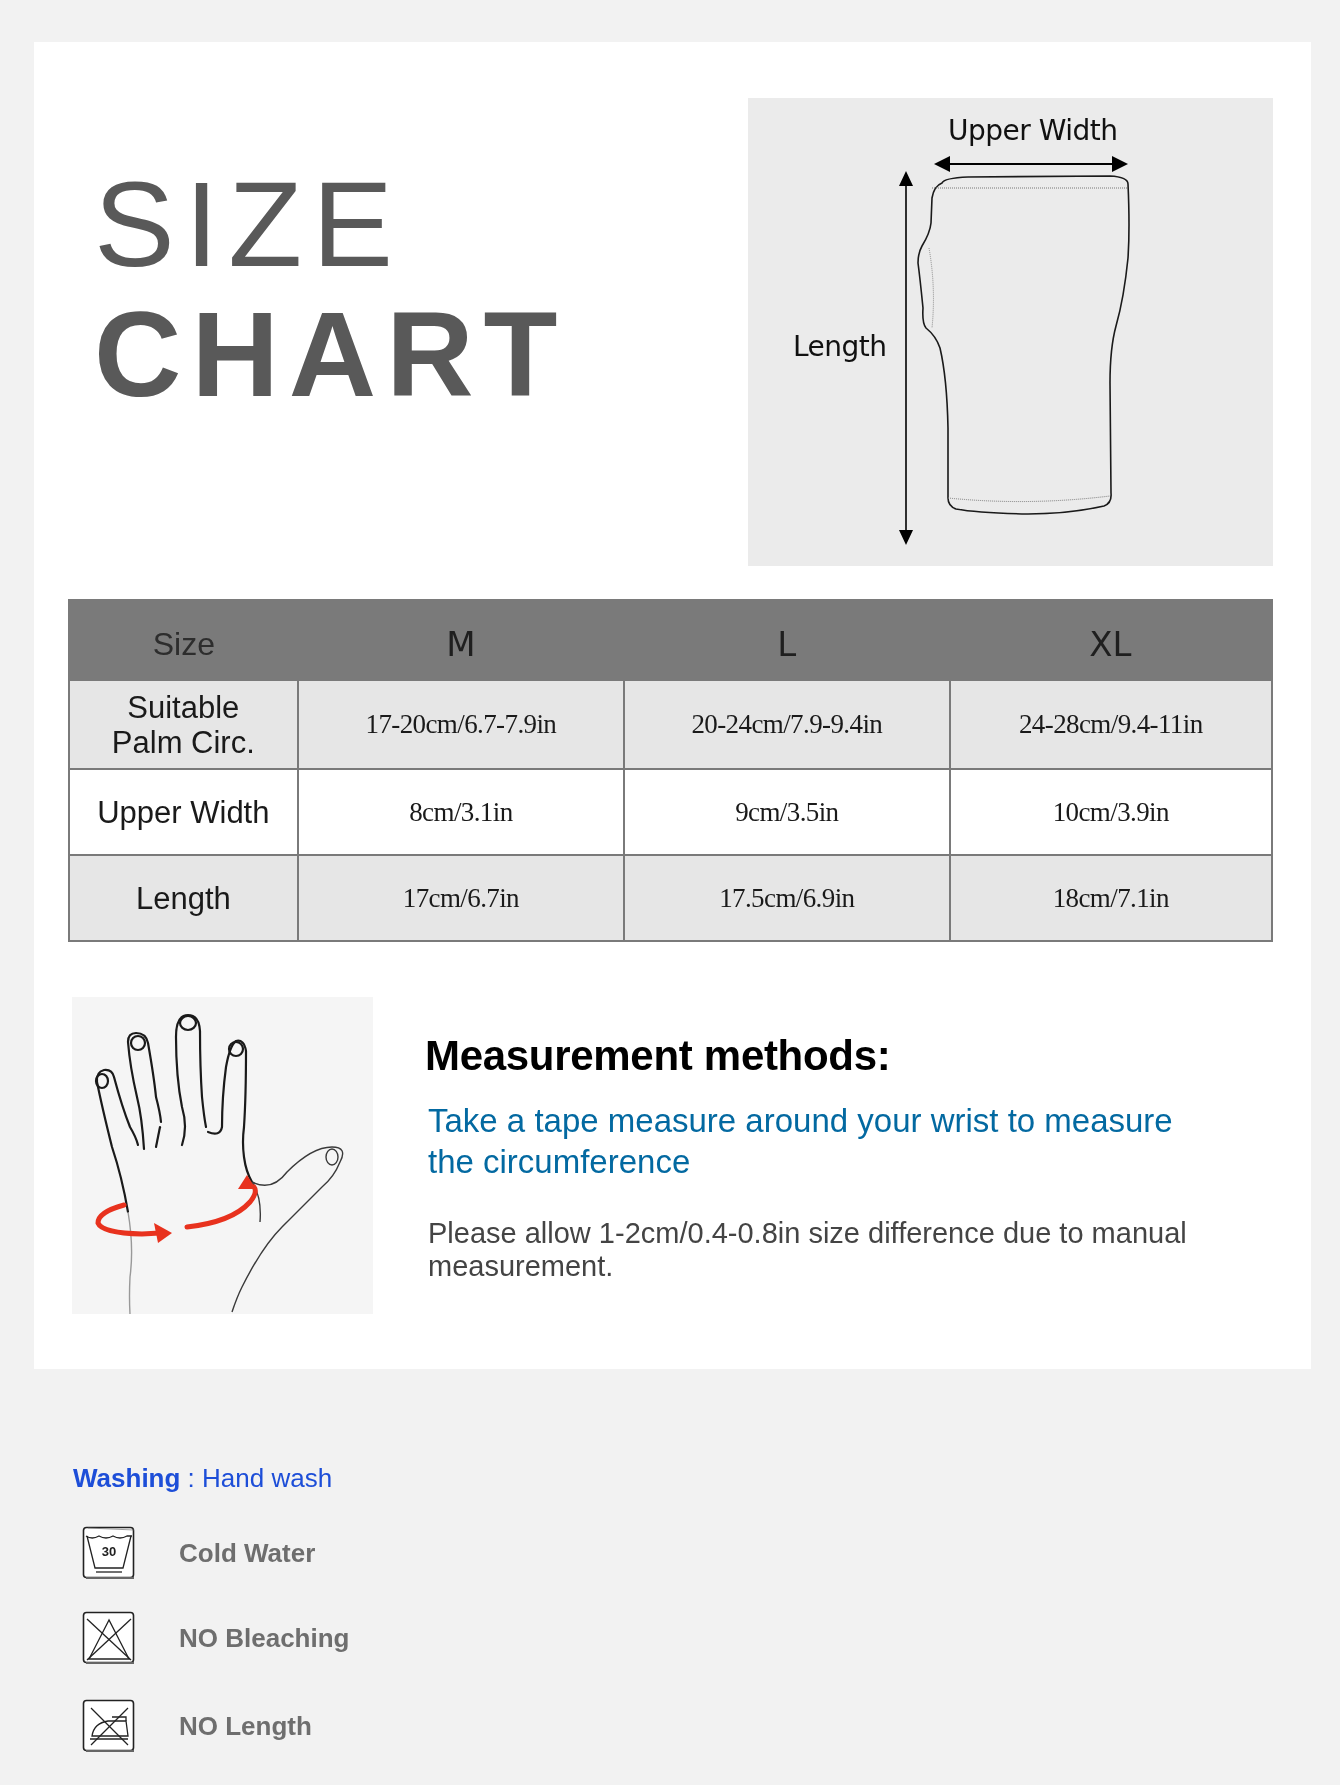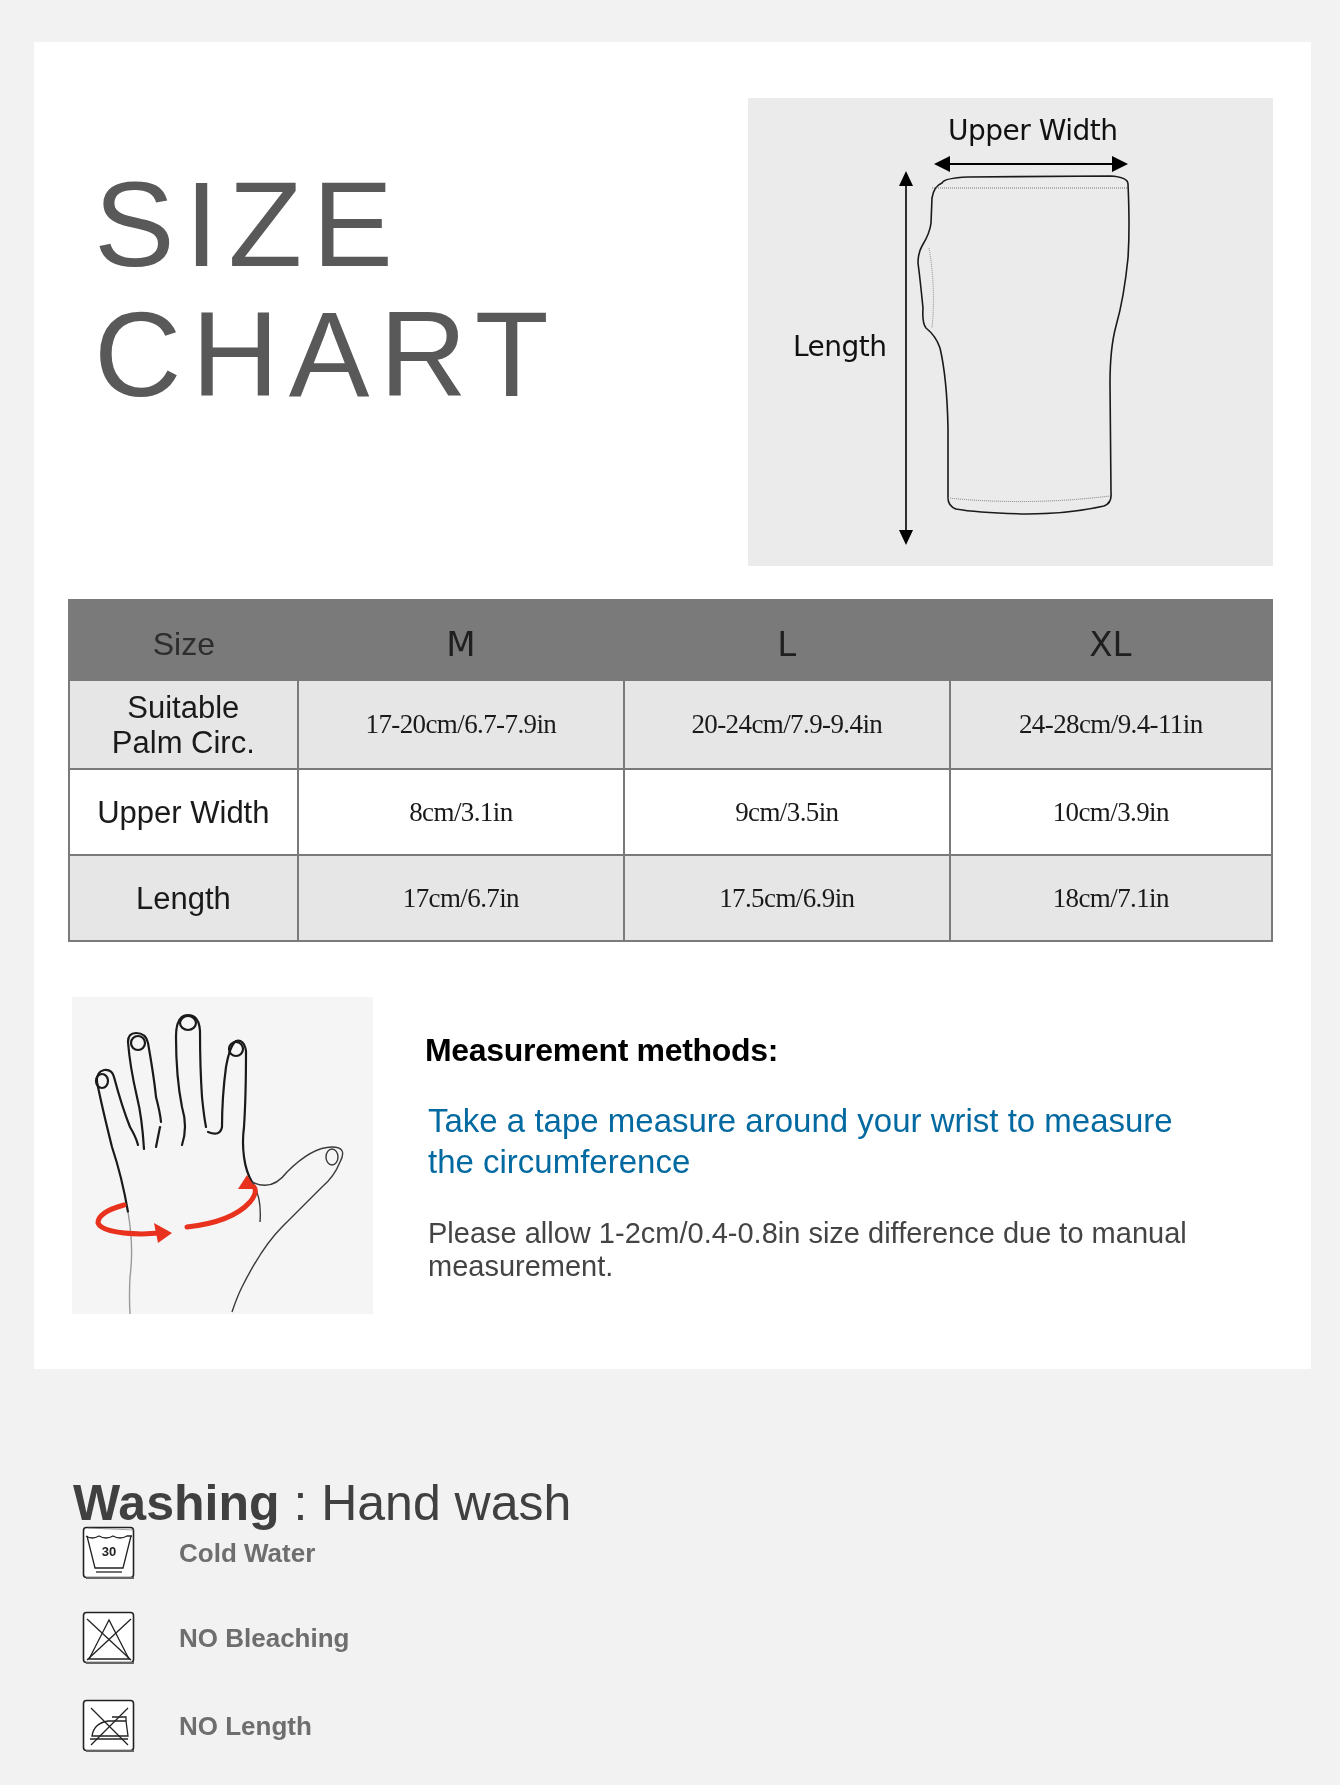--- a/index.html
+++ b/index.html
@@ -4,21 +4,21 @@
 <style>
   * { box-sizing: border-box; margin: 0; padding: 0; }
   html, body { width: 1340px; height: 1785px; background: #f2f2f2; overflow: hidden; }
   body { position: relative; font-family: "Liberation Sans", sans-serif; color: #333; }
 
   .card { position: absolute; left: 34px; top: 42px; width: 1277px; height: 1327px; background: #ffffff; }
 
   .title { position: absolute; left: 94px; color: #595959; font-family: "Liberation Sans", sans-serif;
            font-size: 121px; line-height: 1; letter-spacing: 10px; font-weight: 400; }
   .title.l1 { top: 164px; }
-  .title.l2 { top: 294px; }
+  .title.l2 { top: 294px; font-weight: bold; }
 
   .diagram { position: absolute; left: 748px; top: 98px; width: 525px; height: 468px; background: #ebebeb; }
   .diagram svg { position: absolute; left: 0; top: 0; }
   .diag-label { position: absolute; font-family: "DejaVu Sans", sans-serif; font-size: 28px; color: #111;
                 letter-spacing: -0.5px; white-space: nowrap; }
   .diag-label.upper { left: 200px; top: 16px; }
   .diag-label.length { left: 45px; top: 232px; }
 
   table.sizes { position: absolute; left: 68px; top: 599px; width: 1205px; border-collapse: collapse; }
   table.sizes th { background: #7a7a7a; height: 80px; font-weight: 400; color: #1f1f1f;
@@ -31,27 +31,27 @@
   table.sizes tr.gray td { background: #e6e6e6; }
   table.sizes tr.white td { background: #ffffff; }
   table.sizes tr.r1 td { height: 89px; }
   table.sizes tr.r2 td { height: 86px; }
   table.sizes tr.r3 td { height: 86px; }
   table.sizes { border: 2px solid #7a7a7a; }
 
   .hand-box { position: absolute; left: 72px; top: 997px; width: 301px; height: 317px; background: #f5f5f5; }
 
   .method-title { position: absolute; left: 425px; top: 1032px; font-family: "Liberation Sans", sans-serif;
-                  font-weight: 700; font-size: 32px; color: #000; white-space: nowrap; letter-spacing: -0.3px; }
+                  font-weight: 700; font-size: 42px; color: #000; white-space: nowrap; letter-spacing: -0.3px; }
   .method-text { position: absolute; left: 428px; top: 1100px; width: 760px; font-family: "Liberation Sans", sans-serif;
                  font-size: 33px; line-height: 41px; color: #0369a1; }
   .method-note { position: absolute; left: 428px; top: 1209px; width: 760px; font-family: "Liberation Sans", sans-serif;
                  font-size: 29px; line-height: 33px; color: #444; margin-top: 8px; }
 
-  .wash-title { position: absolute; left: 73px; top: 1463px; font-size: 50px; color: #404040; white-space: nowrap; margin-top: 11px; }
+  .wash-title { position: absolute; left: 73px; top: 1463px; font-size: 26px; color: #1d4ed8; white-space: nowrap; }
   .wash-title .b { font-weight: 700; }
 
   .care-item { position: absolute; left: 82px; width: 600px; height: 54px; }
   .care-item .icon { position: absolute; left: 0; top: 0; width: 54px; height: 54px; }
   .care-item .label { position: absolute; left: 97px; top: 12px; font-size: 26px; color: #6e6e6e; white-space: nowrap; font-weight: bold; }
   .care-1 { top: 1526px; }
   .care-2 { top: 1611px; }
   .care-3 { top: 1699px; }
 </style>
 </head>

